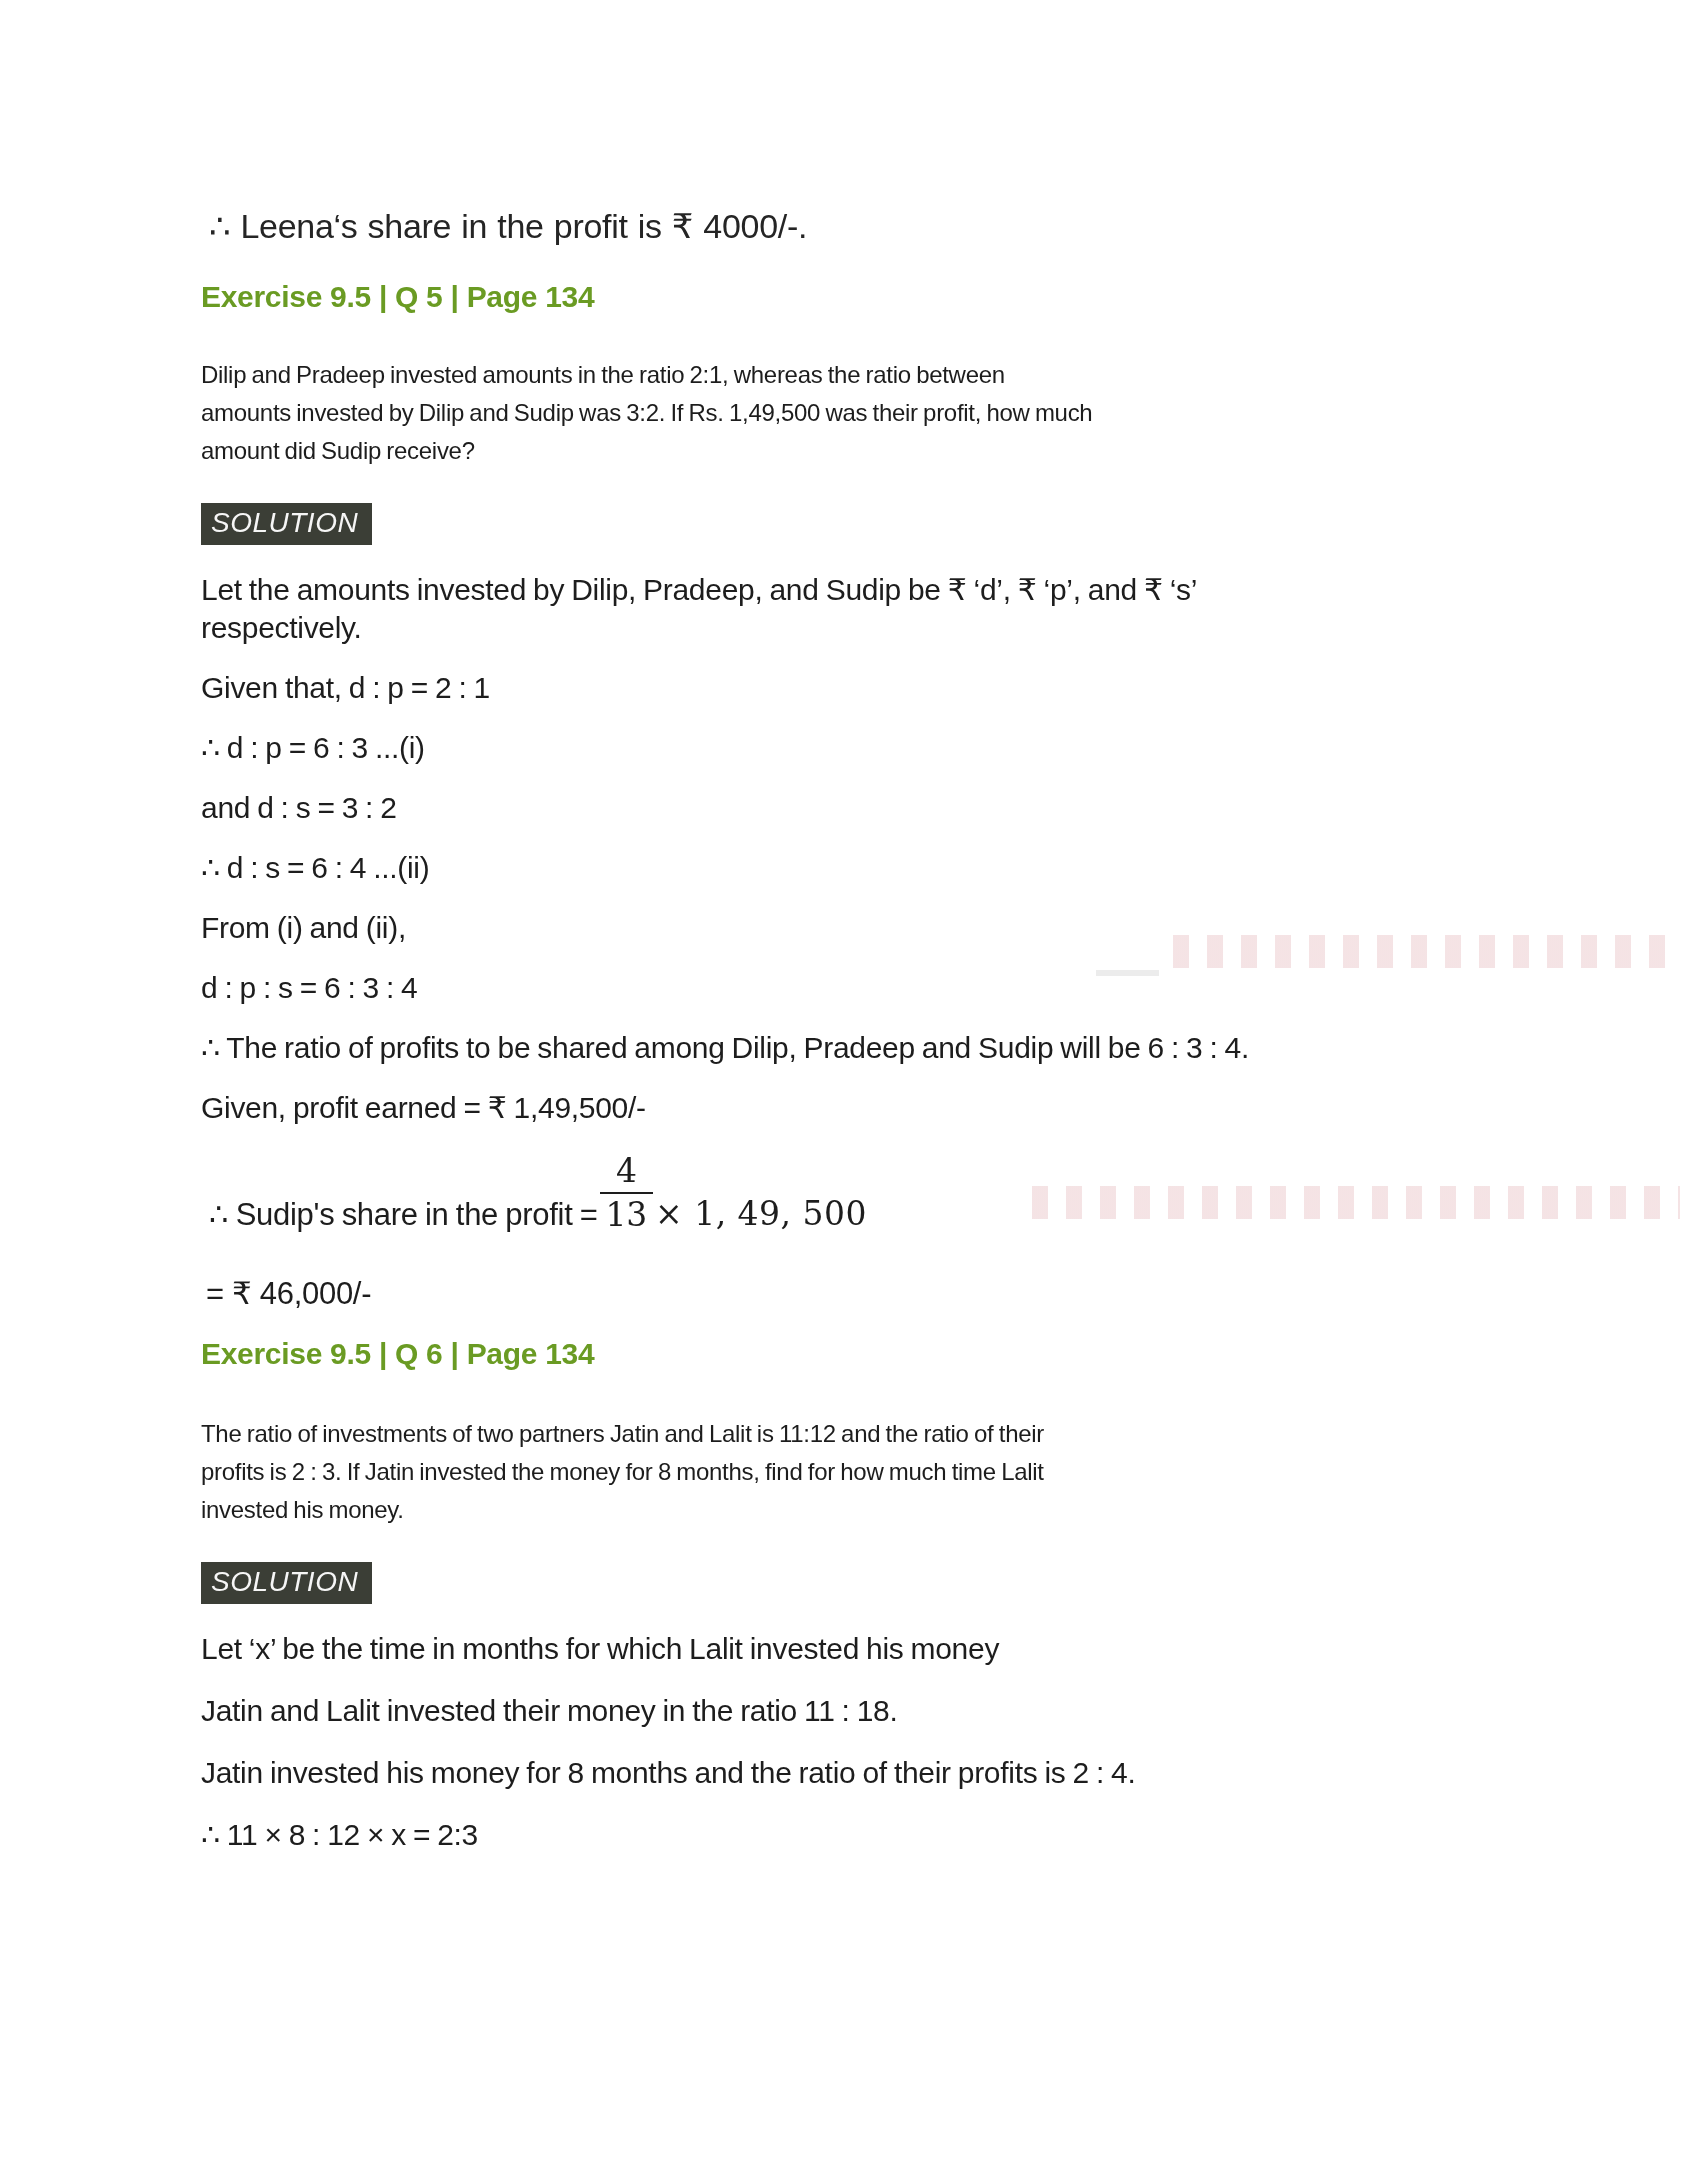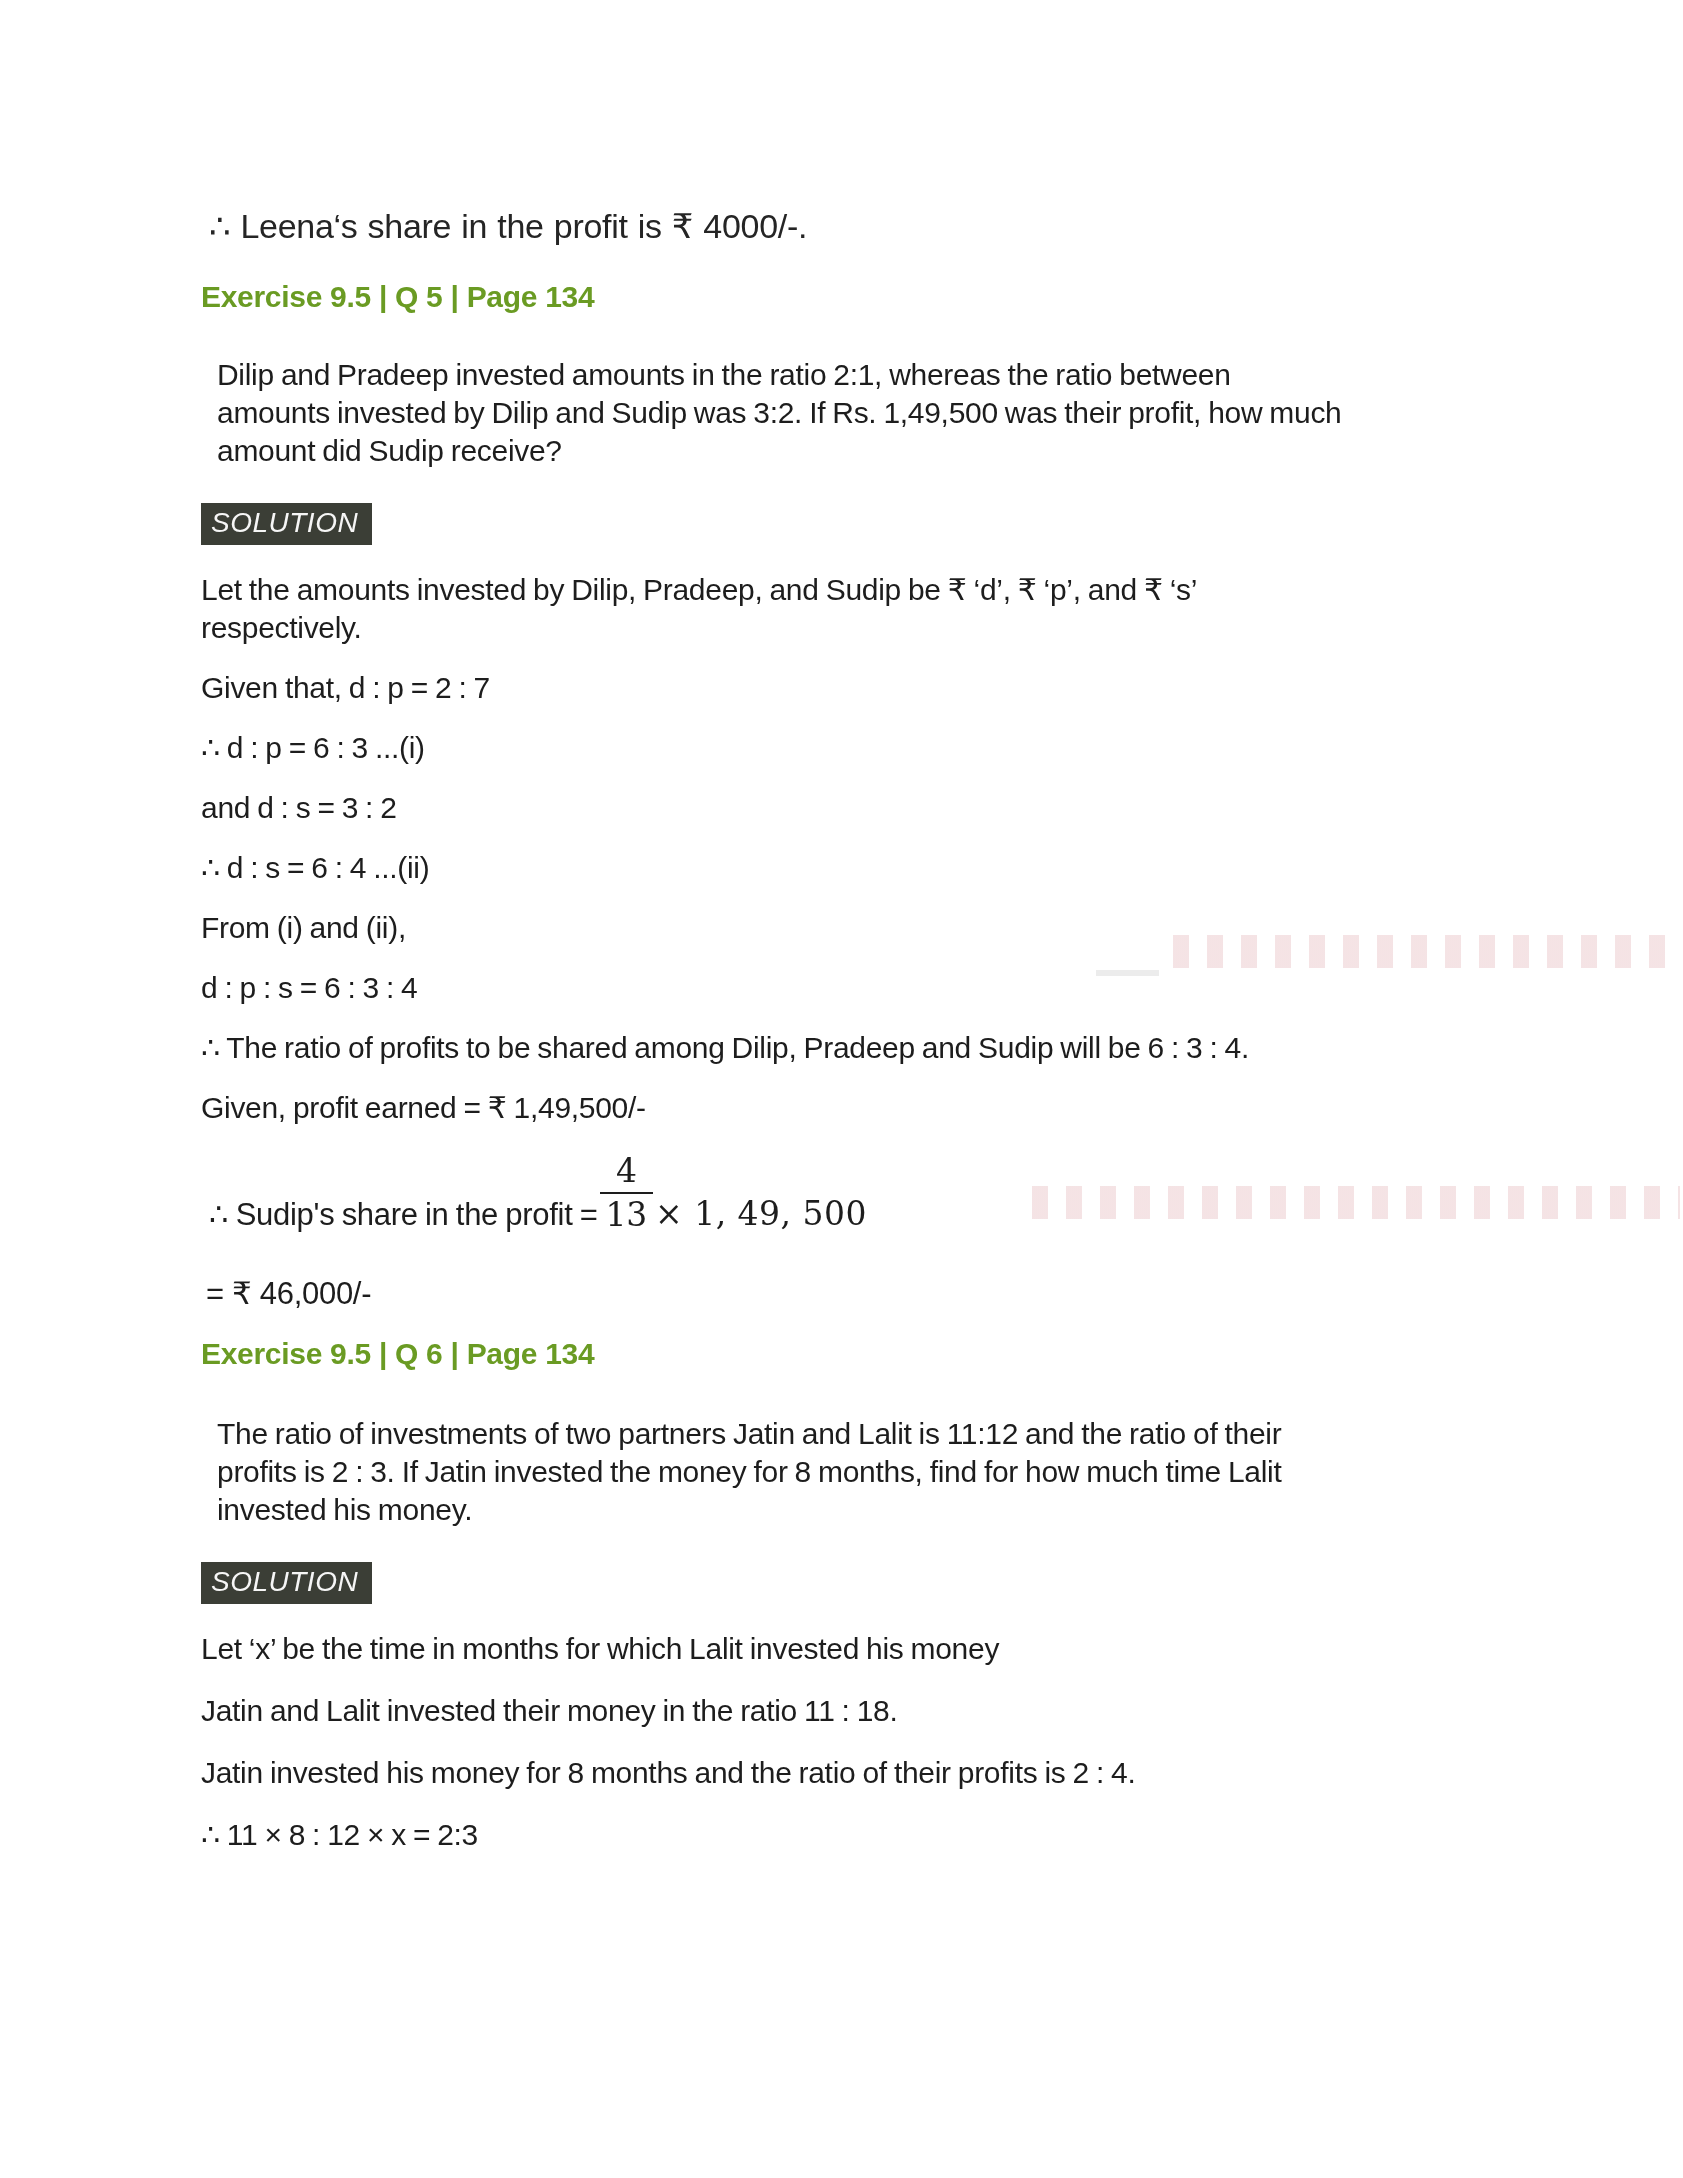--- a/index.html
+++ b/index.html
@@ -16,22 +16,22 @@
     margin: 0; padding-top: 206px;
     font-size: 34px; line-height: 40px; color: #252525;
     padding-left: 8px; word-spacing: 1px;
   }
   .exercise-heading {
     margin: 34px 0 0 0;
     font-size: 30px; line-height: 34px; font-weight: bold;
     color: var(--heading-green, #6a9b23);
   }
   .question {
-    margin: 42px 0 0 16px;
-    font-size: 30px; line-height: 38px;
+    margin: 42px 0 0 0;
+    font-size: 24px; line-height: 38px;
     white-space: pre-line; word-spacing: -1px;
   }
   .solution-label {
     display: block; width: fit-content;
     margin: 33px 0 0 0;
     background: var(--solution-bg, #3b3e36);
     color: #f6f6f6;
     font-style: italic; font-size: 28px; line-height: 30px;
     padding: 5px 14px 7px 10px; letter-spacing: 0.5px;
   }
@@ -88,21 +88,21 @@
     <h2 class="exercise-heading">Exercise 9.5 | Q 5 | Page 134</h2>
 
     <p class="question">Dilip and Pradeep invested amounts in the ratio 2:1, whereas the ratio between
 amounts invested by Dilip and Sudip was 3:2. If Rs. 1,49,500 was their profit, how much
 amount did Sudip receive?</p>
 
     <div class="solution-label">SOLUTION</div>
 
     <p class="step first">Let the amounts invested by Dilip, Pradeep, and Sudip be ₹ ‘d’, ₹ ‘p’, and ₹ ‘s’
 respectively.</p>
-    <p class="step">Given that, d : p = 2 : 7</p>
+    <p class="step">Given that, d : p = 2 : 1</p>
     <p class="step">∴ d : p = 6 : 3 ...(i)</p>
     <p class="step">and d : s = 3 : 2</p>
     <p class="step">∴ d : s = 6 : 4 ...(ii)</p>
     <p class="step">From (i) and (ii),</p>
     <p class="step">d : p : s = 6 : 3 : 4</p>
     <p class="step">∴ The ratio of profits to be shared among Dilip, Pradeep and Sudip will be 6 : 3 : 4.</p>
     <p class="step">Given, profit earned = ₹ 1,49,500/-</p>
 
     <div class="equation">
       <span class="eq-prefix">∴ Sudip's share in the profit =</span>

